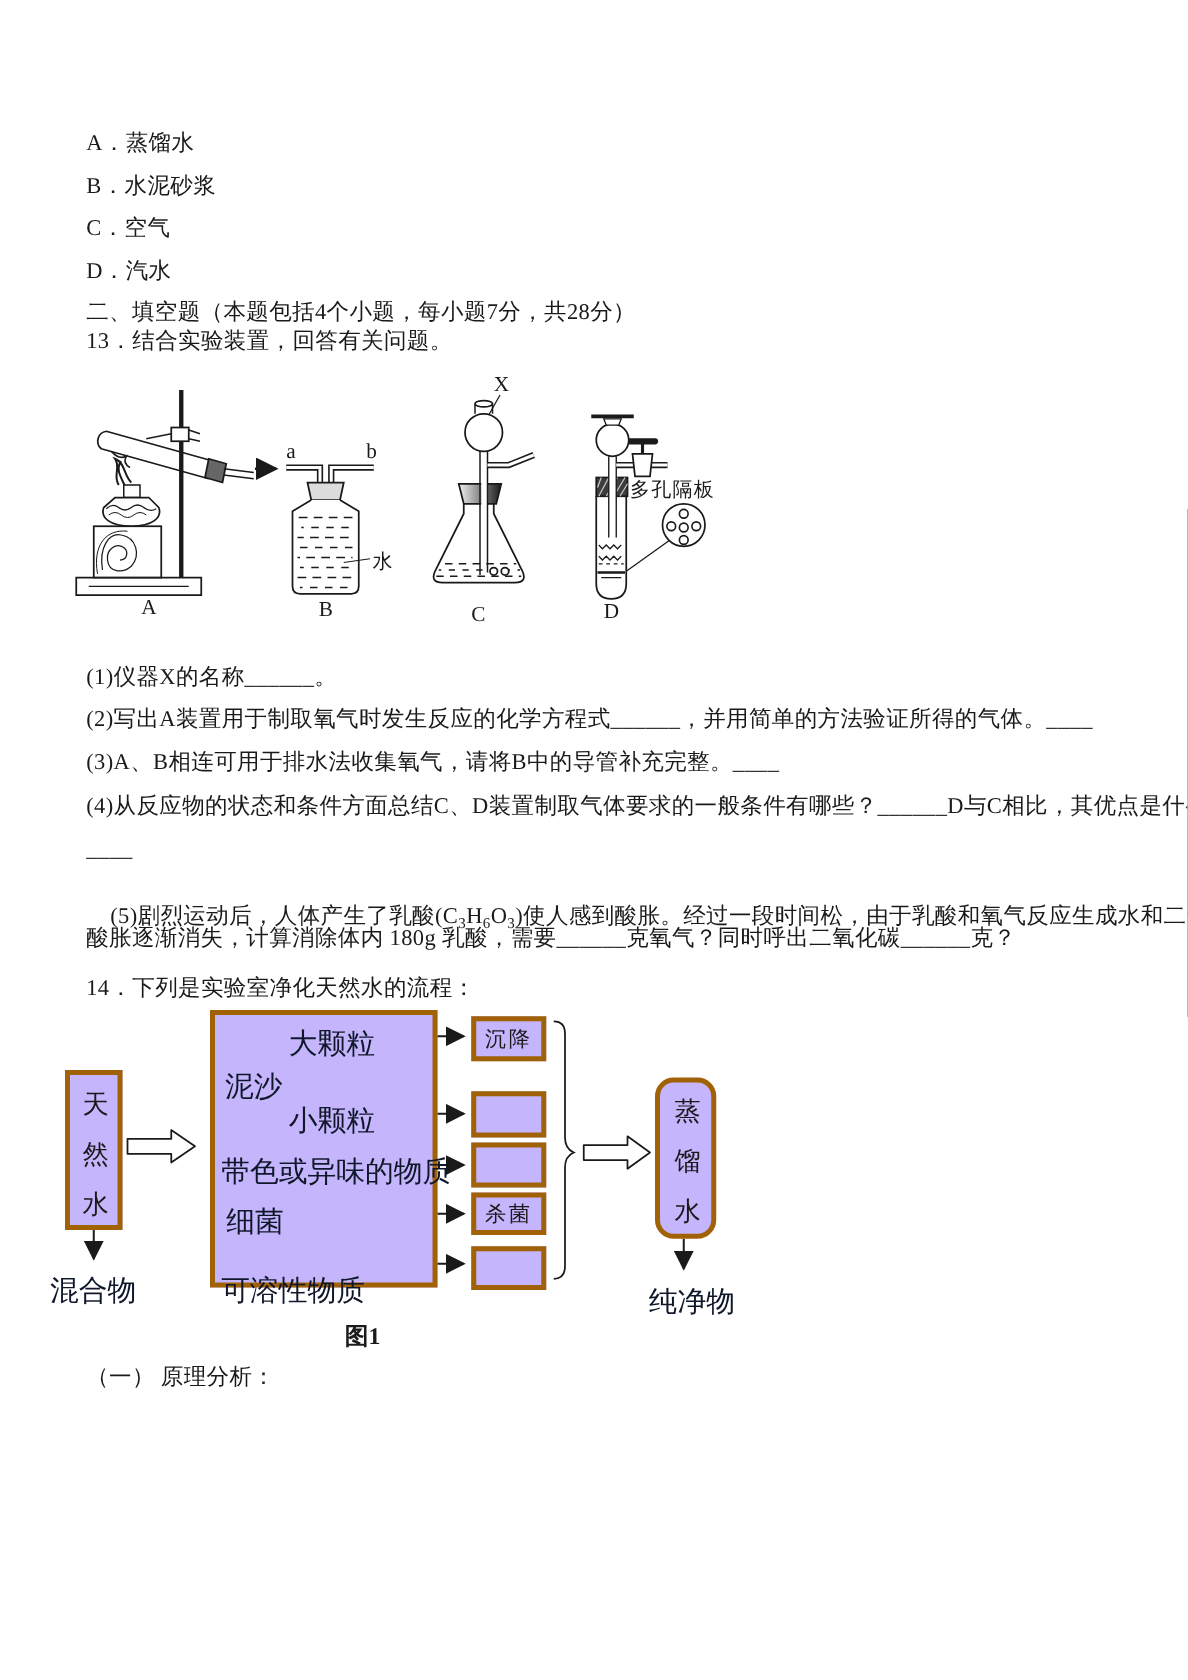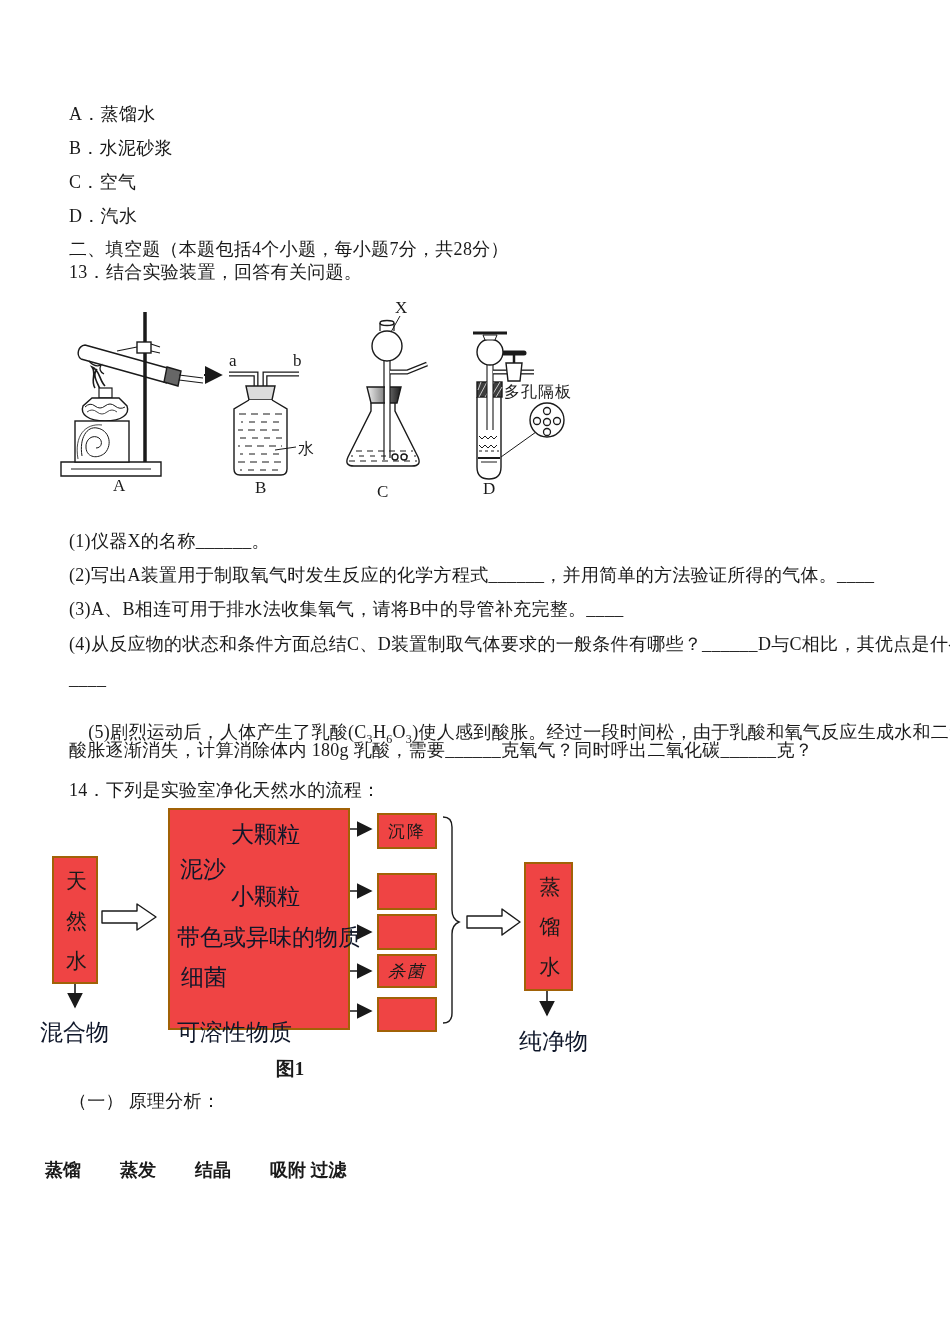--- a/index.html
+++ b/index.html
@@ -13,21 +13,21 @@
     line-height:22px; white-space:pre; letter-spacing:0.3px;margin-left:24px;
   }
   .line sub { font-size:12px; }
   
   .apparatus { position:absolute; left:45px; top:290px; }
   .svglabel { font-family:"Liberation Serif",serif; font-size:17px; fill:#1a1a1a; }
   .svgsmall { font-family:"Liberation Serif",serif; font-size:16px; fill:#1a1a1a; }
   
   .flow { position:absolute; left:40px; top:805px; width:545px; height:250px; font-family:"Liberation Serif",serif; }
   .flow svg.overlay { position:absolute; left:0; top:0; pointer-events:none; }
-  .fbox { position:absolute; border:2px solid #a16207; background:#ef4444; box-sizing:border-box; }
+  .fbox { position:absolute; border:4px solid #a16207; background:#c4b5fd; box-sizing:border-box; }
   .vtext { width:18px; margin:3px auto 0; font-size:21px; line-height:40px; text-align:center; word-break:break-all; }
   .stepbox { display:flex; align-items:center; justify-content:center; font-size:17px; letter-spacing:2px; }
   .flabel { position:absolute; font-size:23px; white-space:pre; color:#0f172a; }
   .caption { position:absolute; left:240px; top:1056px; width:100px; text-align:center; font-size:19px; font-weight:bold; }
   .keywords { position:absolute; left:45px; top:1158px; display:flex; gap:39px; font-size:18px; font-weight:bold; }
 </style>
 </head>
 <body>
 
 <div class="page">
@@ -206,33 +206,27 @@
     <div class="flabel" style="left:140px; top:49px;">泥沙</div>
     <div class="flabel" style="left:191px; top:14px;">大颗粒</div>
     <div class="flabel" style="left:191px; top:76px;">小颗粒</div>
     <div class="flabel" style="left:137px; top:117px;">带色或异味的物质</div>
     <div class="flabel" style="left:141px; top:157px;">细菌</div>
     <div class="flabel" style="left:137px; top:212px;">可溶性物质</div>
 
     <div class="fbox stepbox" style="left:337px; top:8px;  width:60px; height:36px;">沉降</div>
     <div class="fbox stepbox" style="left:337px; top:68px; width:60px; height:37px;"></div>
     <div class="fbox stepbox" style="left:337px; top:109px;width:60px; height:36px;"></div>
-    <div class="fbox stepbox" style="left:337px; top:149px;width:60px; height:34px;font-style:italic;">杀菌</div>
+    <div class="fbox stepbox" style="left:337px; top:149px;width:60px; height:34px;">杀菌</div>
     <div class="fbox stepbox" style="left:337px; top:192px;width:60px; height:35px;"></div>
 
-    <div class="fbox" style="left:484px; top:57px; width:49px; height:129px;">
+    <div class="fbox" style="left:484px; top:57px; width:49px; height:129px;border-radius:15px;">
       <div class="vtext">蒸馏水</div>
     </div>
     <div class="flabel" style="left:479px; top:221px;">纯净物</div>
   </div>
 
   <div class="caption">图1</div>
 
   <div class="line" style="top:1090px">（一） 原理分析：</div>
 
-  <div class="keywords">
-    <span>蒸馏</span>
-    <span>蒸发</span>
-    <span>结晶</span>
-    <span>吸附 过滤</span>
-  </div>
 
 </div>
 
 </body></html>

